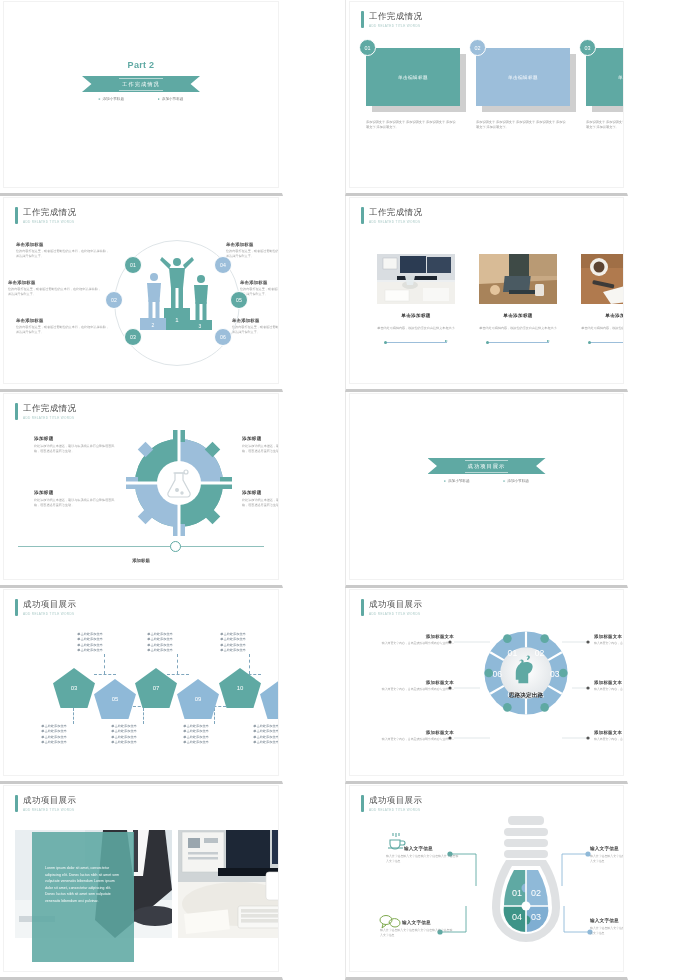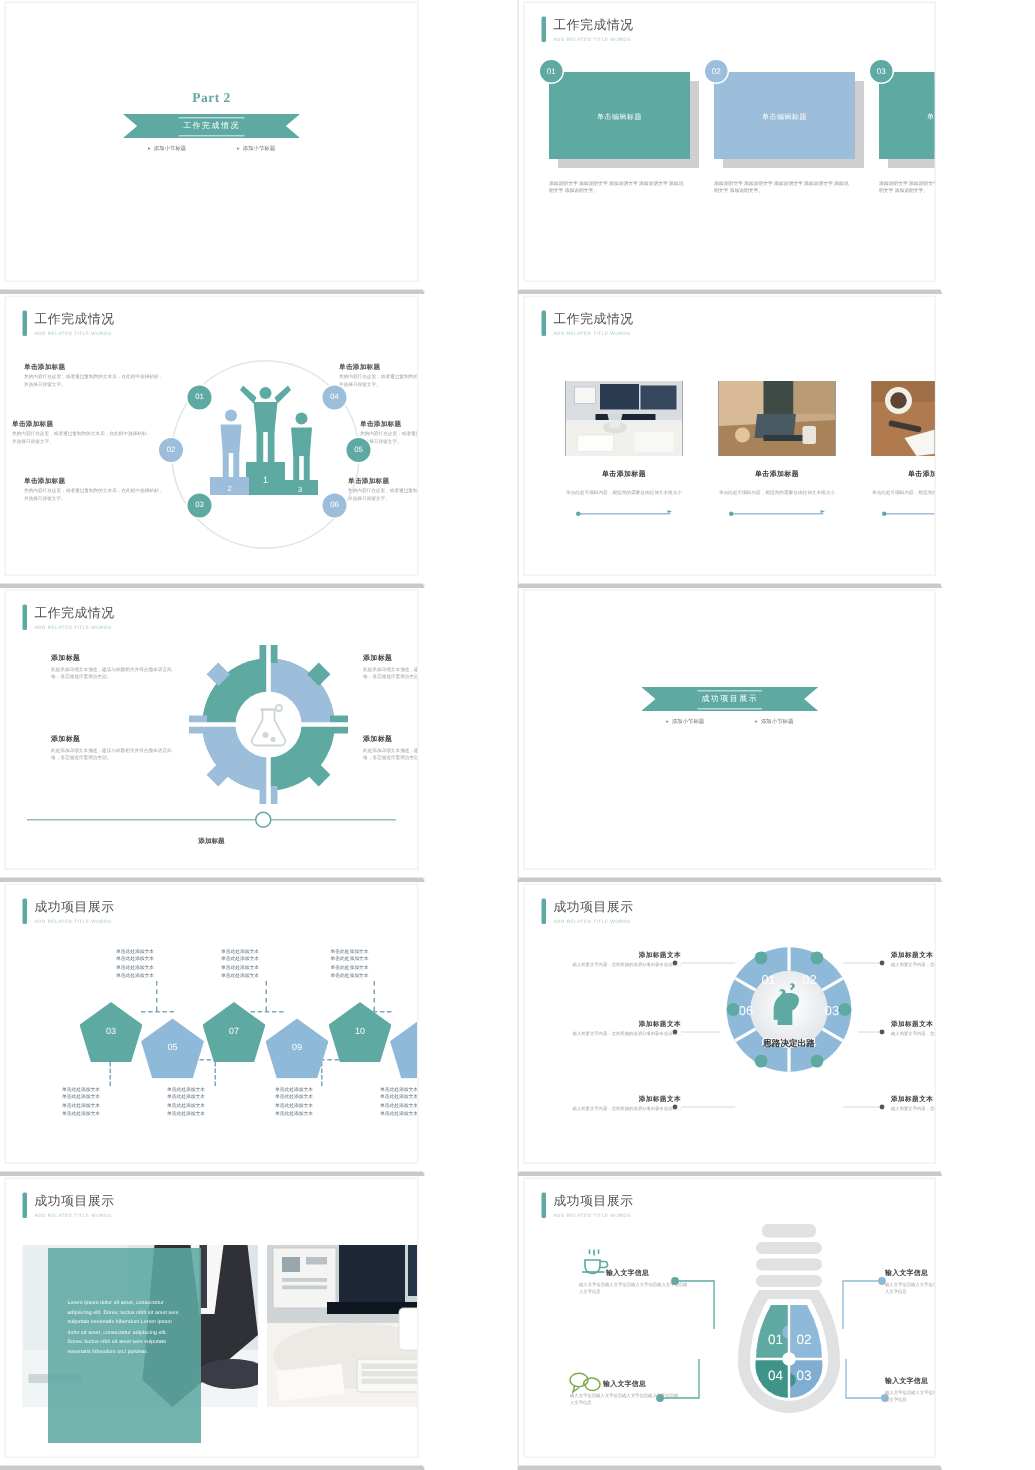--- a/index.html
+++ b/index.html
@@ -33,21 +33,21 @@
   }
 
   
   .hdr { position: absolute; left: 11px; top: 9px; display: flex; align-items: flex-start; }
   .hdr .bar { width: 3px; height: 17px; background: #5FA9A3; margin-right: 5px; border-radius: 1px;}
   .hdr .txts { display: flex; flex-direction: column; }
   .hdr .t1 { font-size: 8.5px; color: #4e4e4e; letter-spacing: .4px; line-height: 10px; }
   .hdr .t2 { font-size: 3.1px; color: #A9C9C6; letter-spacing: .35px; margin-top: 2.5px; line-height: 4px;}
 
   
-  .cover { position:absolute; left:0; right:0; top:58px; text-align:center;font-family:Liberation Serif, serif; }
+  .cover { position:absolute; left:0; right:0; top:58px; text-align:center; }
   .cover .part { font-size: 9px; color: #5FA9A3; font-weight: bold; letter-spacing: .3px; }
   .ribbon {
     position: relative; margin: 6px auto 0; width: 118px; height: 16px;
     background: #5FA9A3; color:#fff; font-size: 5.3px; line-height:16px;
     letter-spacing: 1px; text-align:center;
     clip-path: polygon(0 0, 100% 0, 92% 50%, 100% 100%, 0 100%, 8% 50%);
   }
   .ribbon .rt { position:relative; display:inline-block; border-top:1px solid rgba(255,255,255,.55); border-bottom:1px solid rgba(255,255,255,.55); padding: 0 3px; line-height: 11px; }
   .subs { margin-top: 5px; display:flex; justify-content:center; gap: 34px; }
   .subs span { font-size: 3.6px; color: #6b6b6b; }

